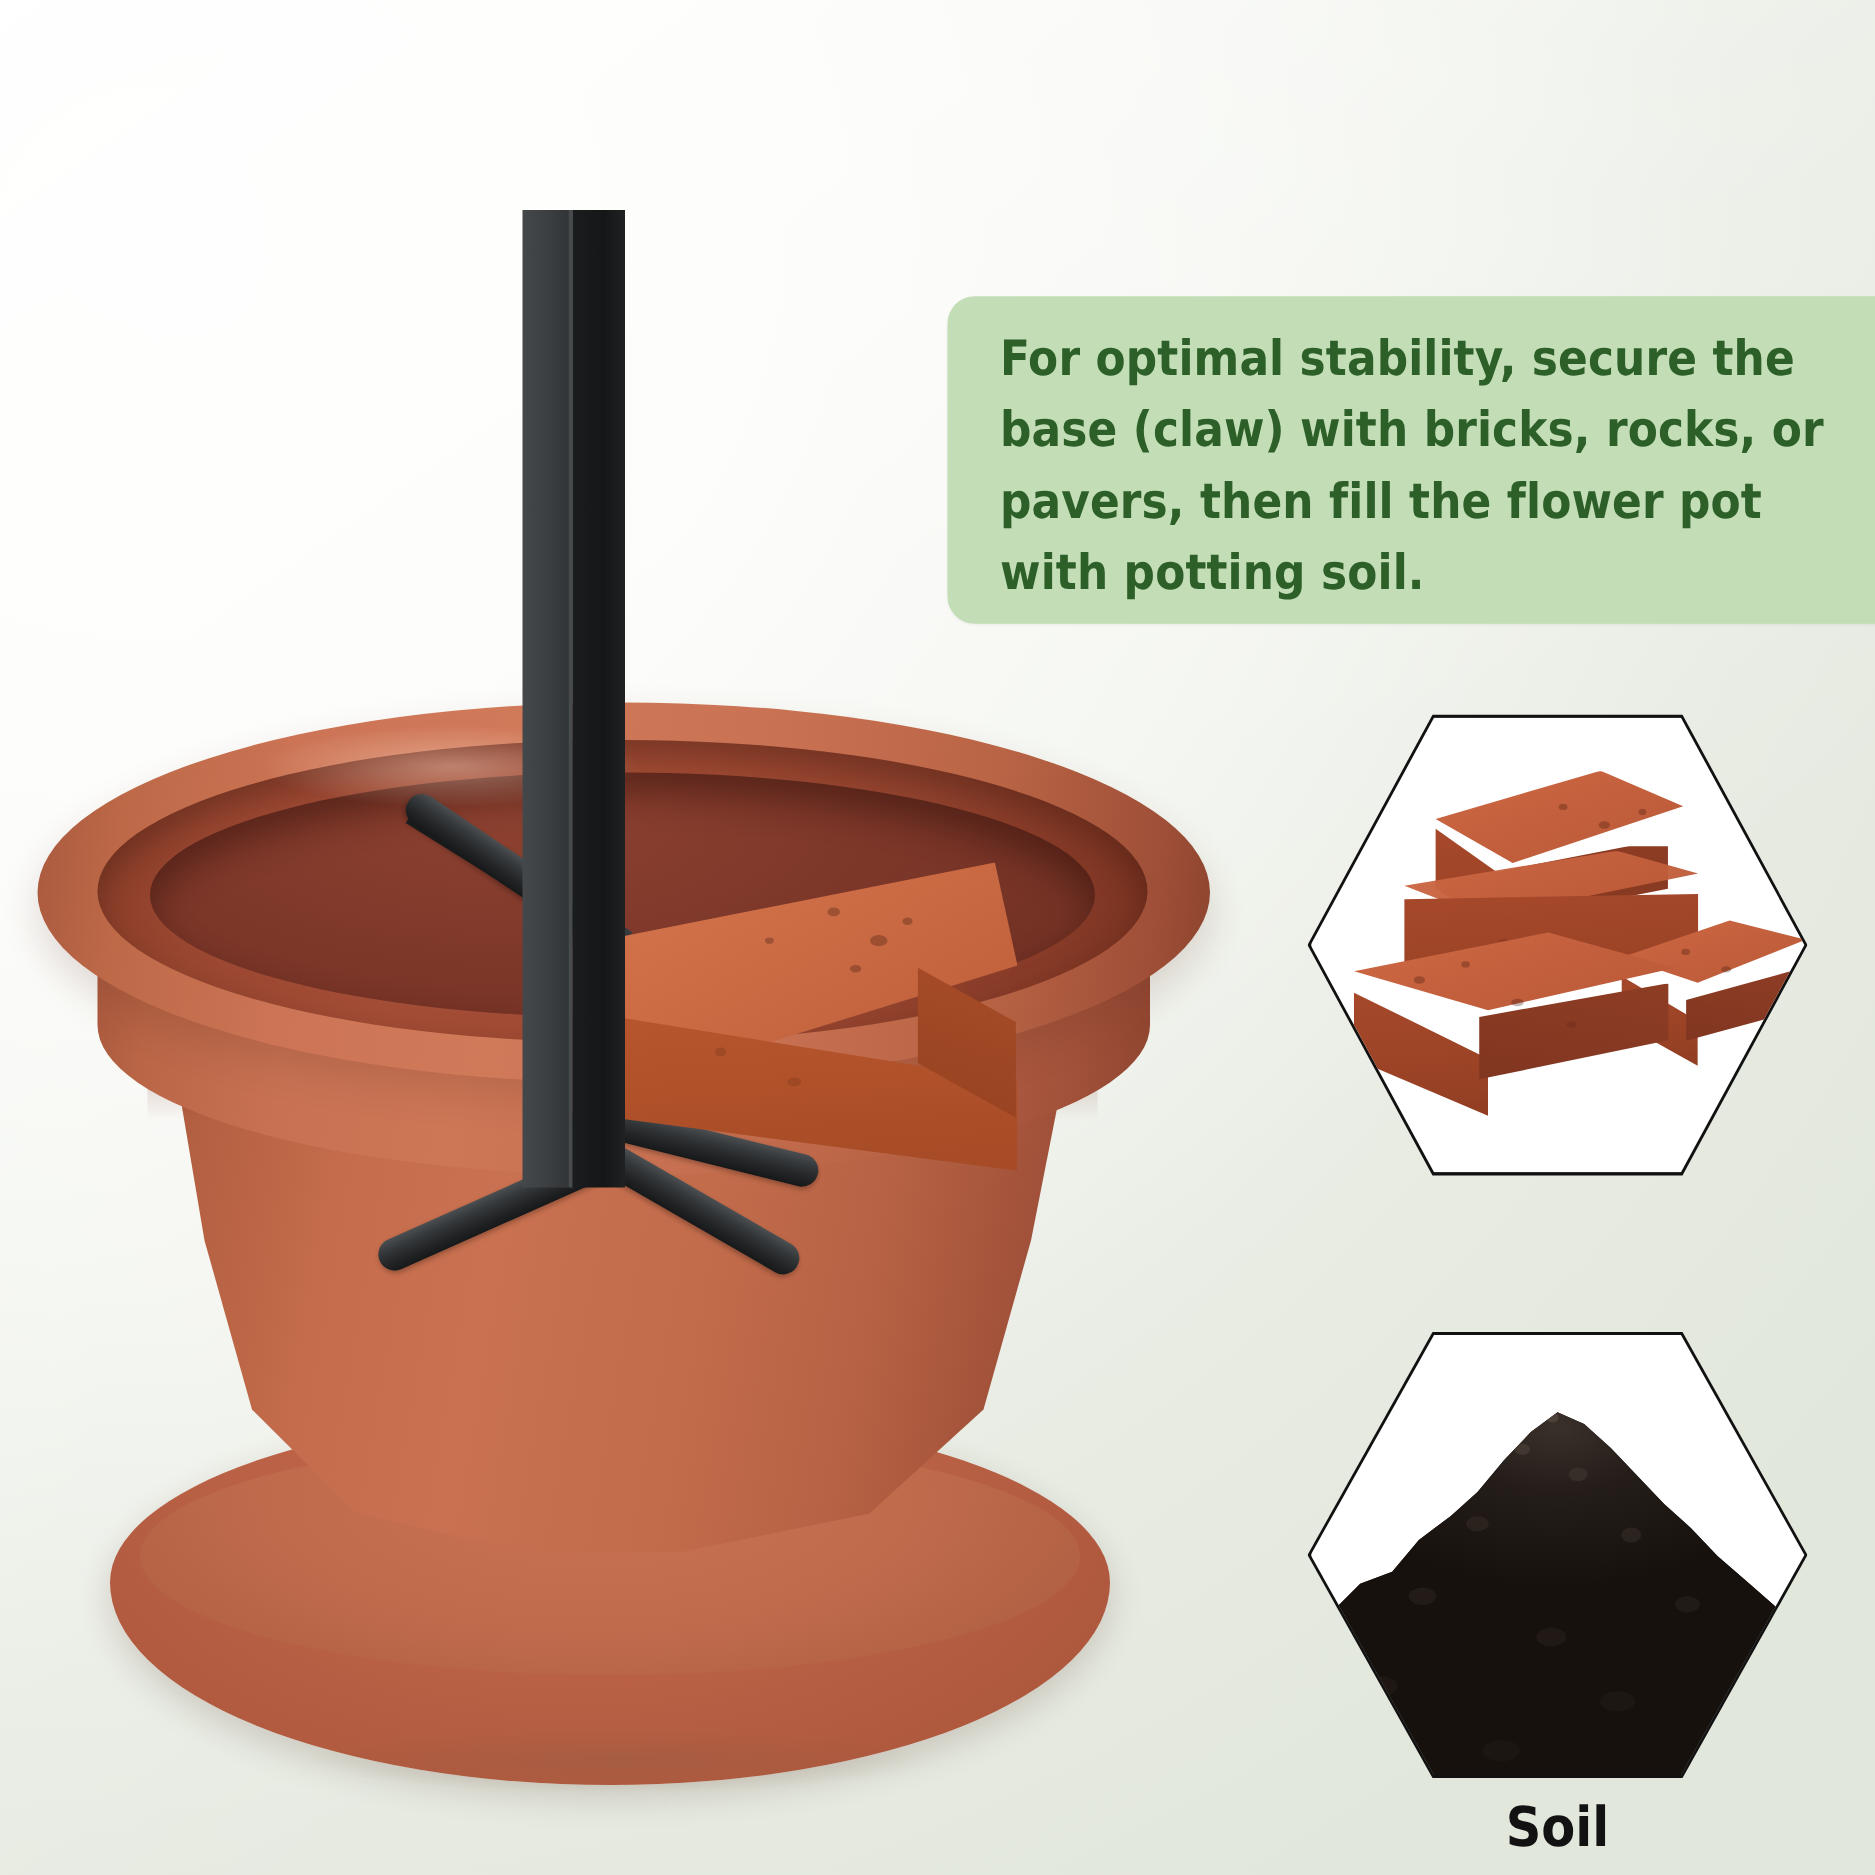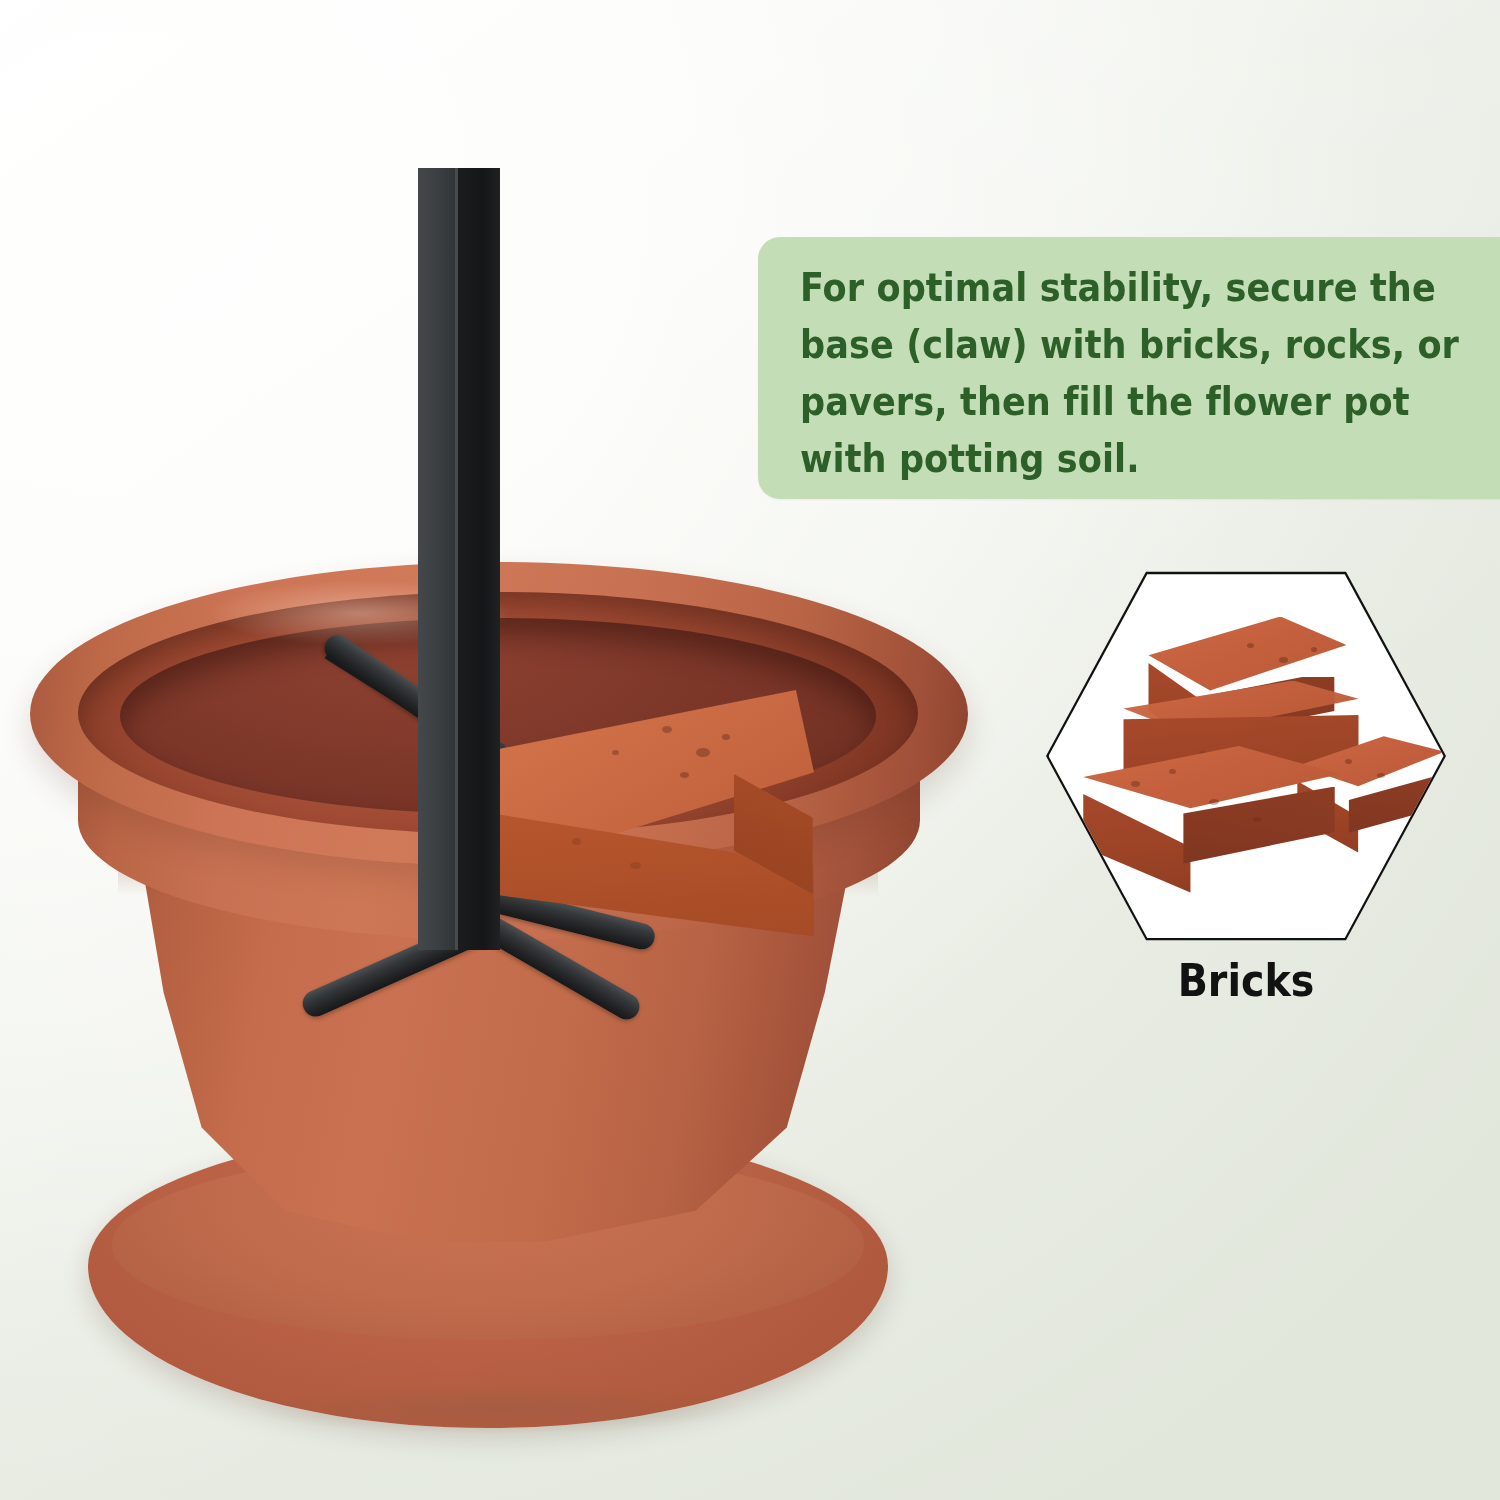--- a/index.html
+++ b/index.html
@@ -394,17 +394,37 @@
                -webkit-clip-path:polygon(4% 26%,92% 0%,92% 44%,4% 74%);
                clip-path:polygon(4% 26%,92% 0%,92% 44%,4% 74%);"></div>
           <span class="speck" style="left:58px;top:36px;width:9px;height:6px;"></span>
           <span class="speck" style="left:96px;top:24px;width:7px;height:5px;"></span>
           <span class="speck" style="left:136px;top:54px;width:10px;height:6px;"></span>
           <span class="speck" style="left:180px;top:72px;width:8px;height:5px;opacity:.5;"></span>
         </div>
 
       </div>
     </div>
-    <div class="hex-label" style="top:390px;">Bricks</div>
   </div>
 
+  <div class="hex-card" style="left:1046px; top:1060px; width:400px; height:368px;">
+    <div class="hex">
+      <div class="hex-inner">
+        <div class="soil-mound">
+          <span class="soil-grain" style="left:42%;top:12%;width:12px;height:9px;background:rgba(95,82,72,.40);"></span>
+          <span class="soil-grain" style="left:52%;top:18%;width:15px;height:11px;background:rgba(80,68,60,.36);"></span>
+          <span class="soil-grain" style="left:33%;top:30%;width:18px;height:12px;background:rgba(70,60,52,.32);"></span>
+          <span class="soil-grain" style="left:62%;top:33%;width:16px;height:12px;background:rgba(75,64,56,.32);"></span>
+          <span class="soil-grain" style="left:22%;top:48%;width:22px;height:14px;background:rgba(62,53,46,.30);"></span>
+          <span class="soil-grain" style="left:72%;top:50%;width:20px;height:13px;background:rgba(62,53,46,.28);"></span>
+          <span class="soil-grain" style="left:46%;top:58%;width:24px;height:15px;background:rgba(56,48,42,.28);"></span>
+          <span class="soil-grain" style="left:14%;top:70%;width:26px;height:16px;background:rgba(52,44,38,.26);"></span>
+          <span class="soil-grain" style="left:58%;top:74%;width:28px;height:16px;background:rgba(52,44,38,.24);"></span>
+          <span class="soil-grain" style="left:36%;top:86%;width:30px;height:17px;background:rgba(46,39,34,.22);"></span>
+          <span class="soil-grain" style="left:80%;top:82%;width:22px;height:14px;background:rgba(46,39,34,.22);"></span>
+          <span class="soil-grain" style="left:48%;top:4%;width:10px;height:8px;background:rgba(110,96,84,.40);"></span>
+        </div>
+      </div>
+    </div>
+    <div class="hex-label" style="top:378px;">Soil</div>
+  </div>
 
 </div>
 
 </body></html>

